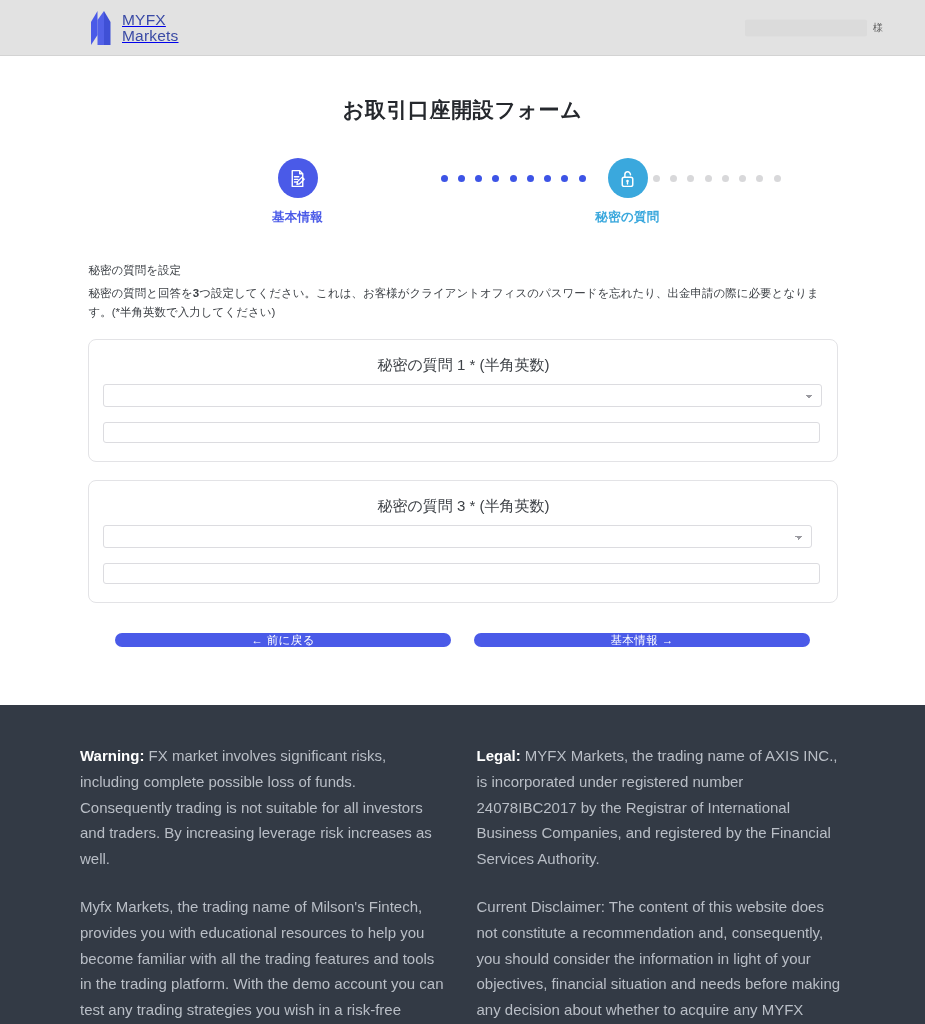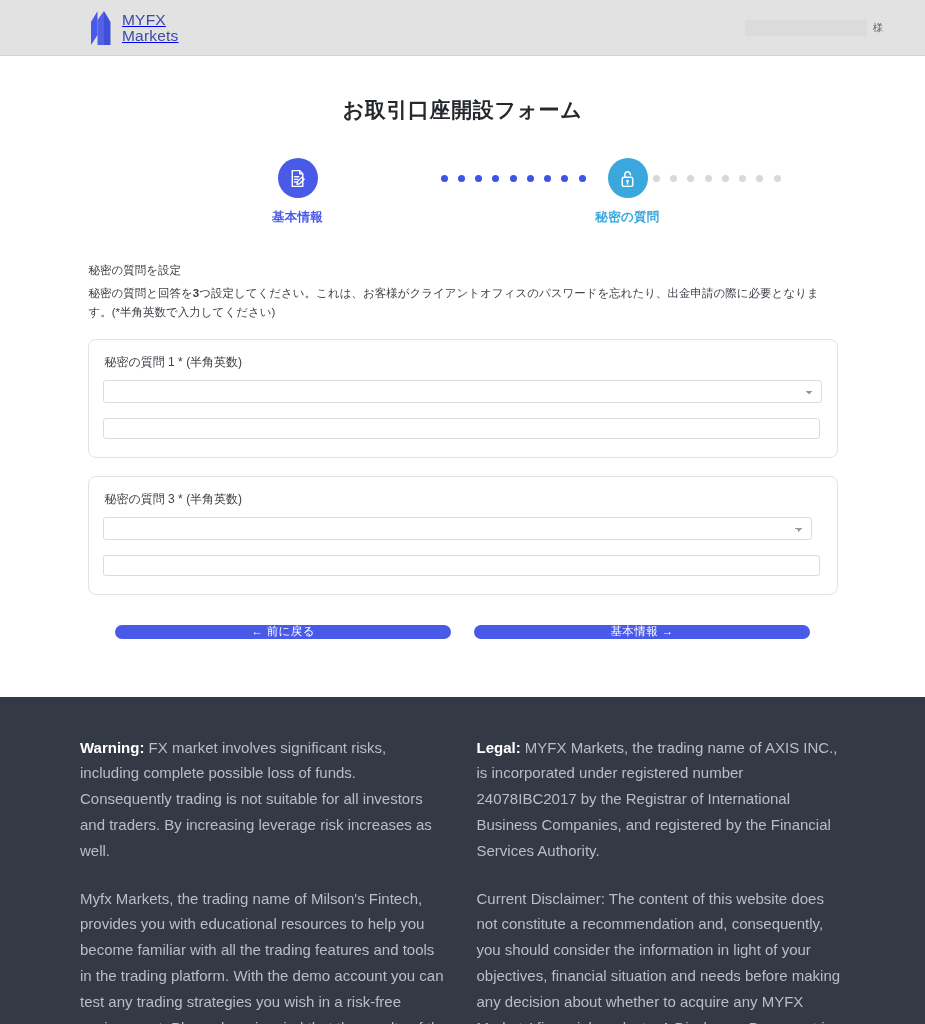--- a/index.html
+++ b/index.html
@@ -147,24 +147,25 @@
   
   .form-area { width: 750px; margin: 18px auto 0; }
   .q-card {
     border: 1px solid #e3e3e6;
     border-radius: 8px;
     background: #fff;
     padding: 14px 14px 18px;
     margin-bottom: 18px;
   }
   .q-label {
-    font-size: 12px;
+    font-size: 15px;
     color: #3d4146;
     margin: 0 0 9px 2px;
     line-height: 1.4;
+    text-align: center;
   }
 
   .q-select {
     display: block;
     width: 100%;
     height: 23px;
     border: 1px solid #dcdce0;
     border-radius: 3px;
     background: #fff;
     font-family: inherit;

